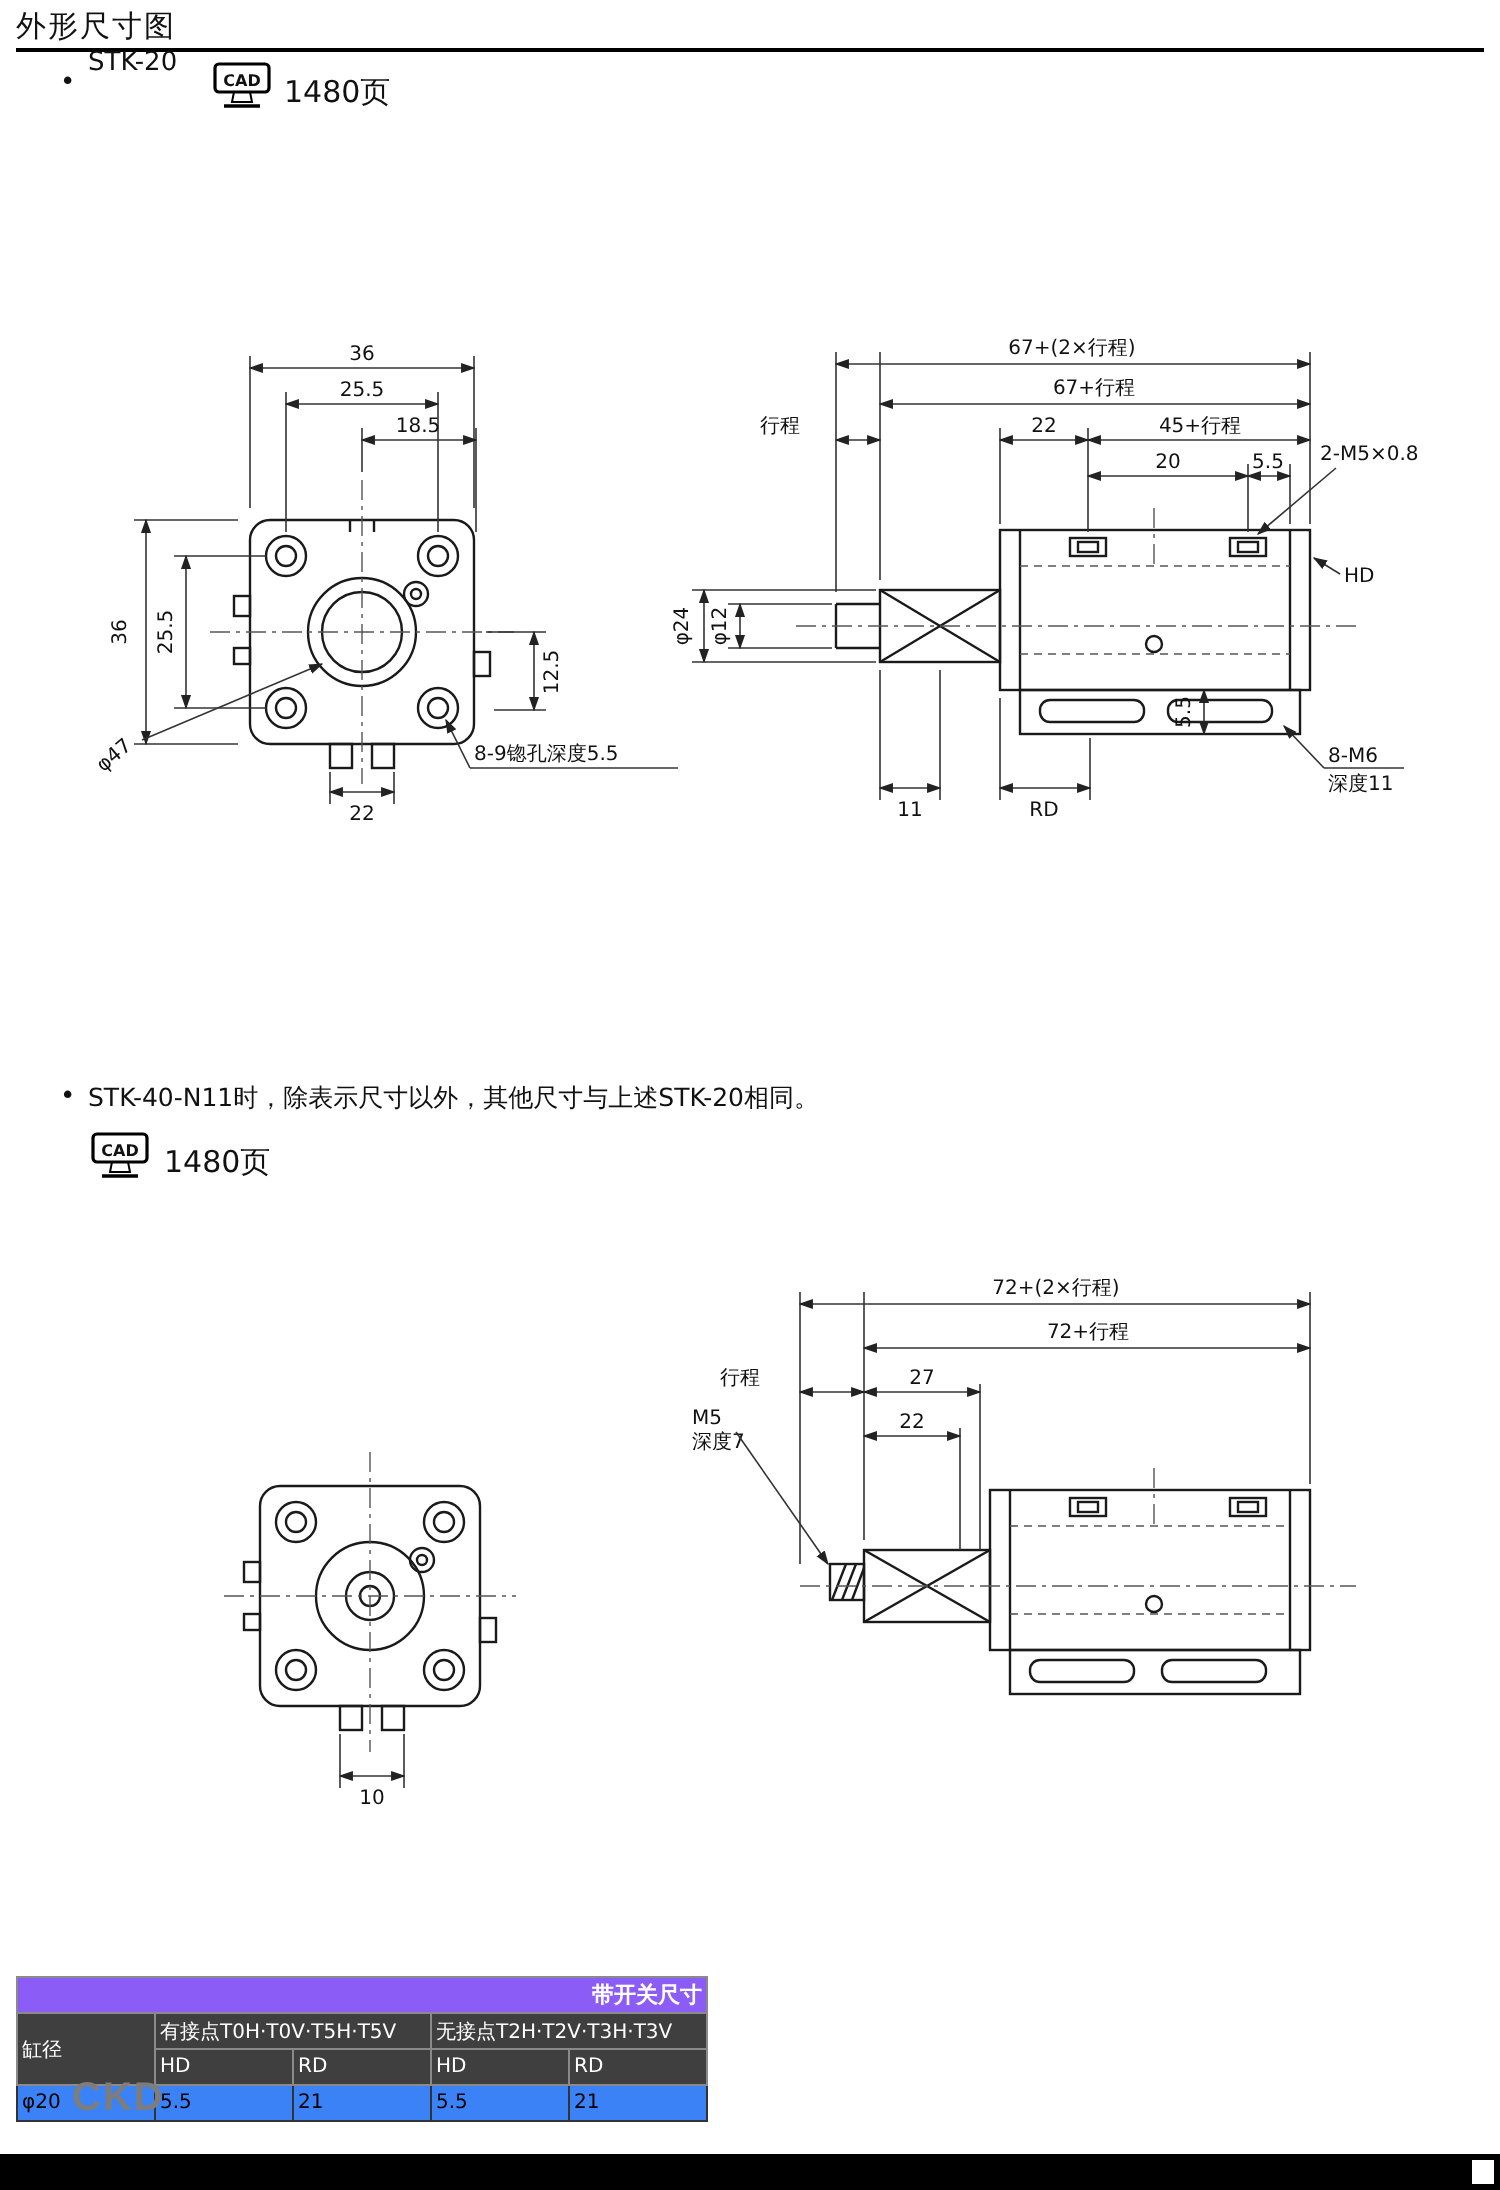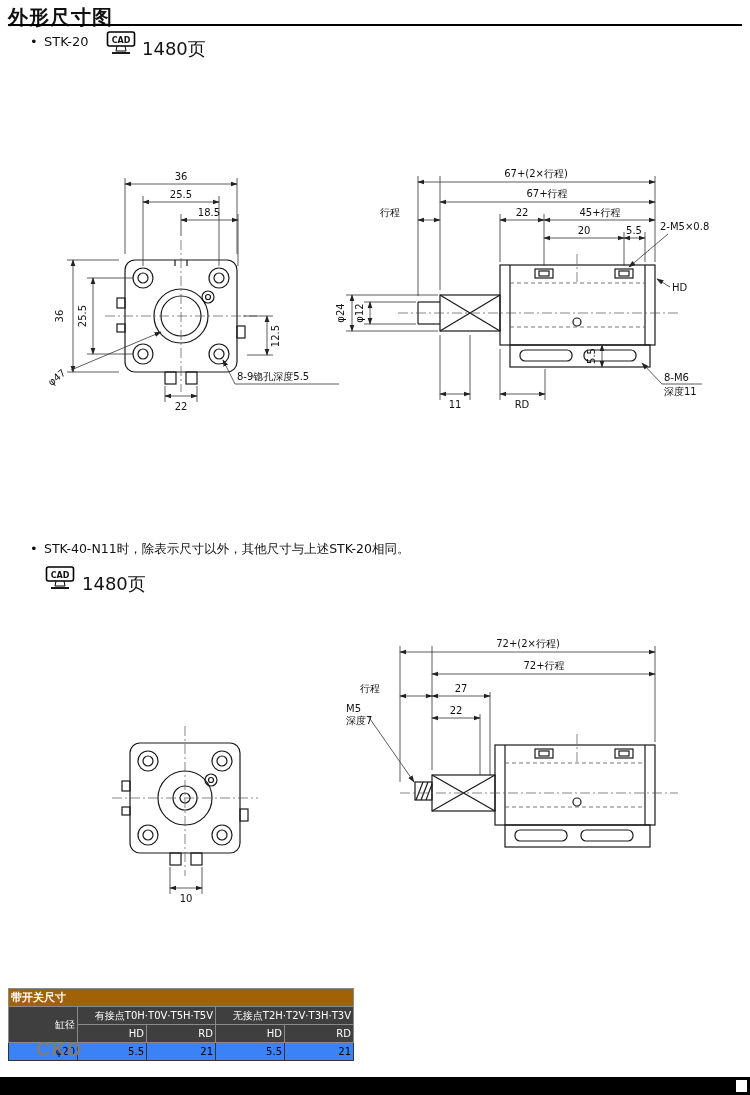--- a/index.html
+++ b/index.html
@@ -1,49 +1,49 @@
 <!DOCTYPE html>
 <html><head>
 <meta charset="utf-8">
 <style>
   html,body{margin:0;padding:0}
   body{width:750px;height:1095px;position:relative;background:#fff;
        font-family:"DejaVu Sans",sans-serif;color:#111;overflow:hidden}
   .abs{position:absolute}
-  .page-title{font-size:20px;font-weight:bold;letter-spacing:1px}
+  .page-title{font-size:15px;font-weight:normal;letter-spacing:1px}
   .rule{position:absolute;left:8px;top:24px;width:734px;height:2px;background:#000}
   .bullet{font-size:13px}
   .model{font-size:13px}
   .note-line{font-size:12.5px}
-  .pageref{font-size:18px}
+  .pageref{font-size:15px}
   svg.dwg{position:absolute;overflow:visible}
   svg text{font-size:10px;fill:#111;font-family:"DejaVu Sans",sans-serif}
   .s1{stroke:#1a1a1a;stroke-width:1.2;fill:none}
   .s2{stroke:#333;stroke-width:0.8;fill:none}
   .cl{stroke:#555;stroke-width:0.7;fill:none;stroke-dasharray:10 3 2 3}
   .hid{stroke:#555;stroke-width:0.8;fill:none;stroke-dasharray:4 3}
   .tbl{position:absolute;left:8px;top:988px;width:348px}
   .tbl table{border-collapse:collapse;width:346px;table-layout:fixed}
-  .tbl td{border:1px solid #444;text-align:right;padding:1px 2px;font-size:11px;height:15px;overflow:hidden;white-space:nowrap}
+  .tbl td{border:1px solid #444;text-align:left;padding:1px 2px;font-size:11px;height:15px;overflow:hidden;white-space:nowrap}
   .tbl tr.hdr td{background:#3f3f3f;color:#fff;border-color:#8a8a8a;font-size:10px}
-  .tbl tr.title-row td{background:#a16207;color:#fff;text-align:left;font-weight:bold;font-size:11px;border-color:#8a8a8a}
+  .tbl tr.title-row td{background:#8b5cf6;color:#fff;text-align:right;font-weight:bold;font-size:11px;border-color:#8a8a8a}
   .tbl tr.data td{background:#3b82f6;color:#000;border-color:#333;font-size:10px}
   .logo{position:absolute;left:36px;top:1038px;font-size:20px;font-weight:bold;
         color:#7d7d7d;letter-spacing:1px;font-family:"Liberation Sans",sans-serif}
   .footbar{position:absolute;left:0;top:1077px;width:750px;height:18px;background:#000}
   .footnotch{position:absolute;right:3px;top:3px;width:11px;height:12px;background:#fff}
 </style>
 </head>
 <body>
 
 <div class="abs page-title" style="left:8px;top:4px">外形尺寸图</div>
 <div class="rule"></div>
 
 <div class="abs bullet" style="left:30px;top:34px">•</div>
-<div class="abs model" style="left:44px;top:34px">STK-20</div>
+<div class="abs model" style="left:44px;top:24px">STK-20</div>
 
 <svg class="dwg" style="left:106px;top:31px" width="30" height="24" viewBox="0 0 30 24">
   <rect x="1.5" y="1" width="27" height="14" rx="2" fill="#fff" stroke="#000" stroke-width="1.6"></rect>
   <text x="15" y="12" text-anchor="middle" style="font-size:8px;font-weight:bold">CAD</text>
   <path d="M11,15 L10,20 L20,20 L19,15" fill="none" stroke="#000" stroke-width="1"></path>
   <line x1="6" y1="22" x2="24" y2="22" stroke="#000" stroke-width="1.8"></line>
 </svg>
 <div class="abs pageref" style="left:142px;top:37px">1480页</div>
 
 <svg class="dwg" style="left:15px;top:140px" width="330" height="300" viewBox="0 0 330 300">

